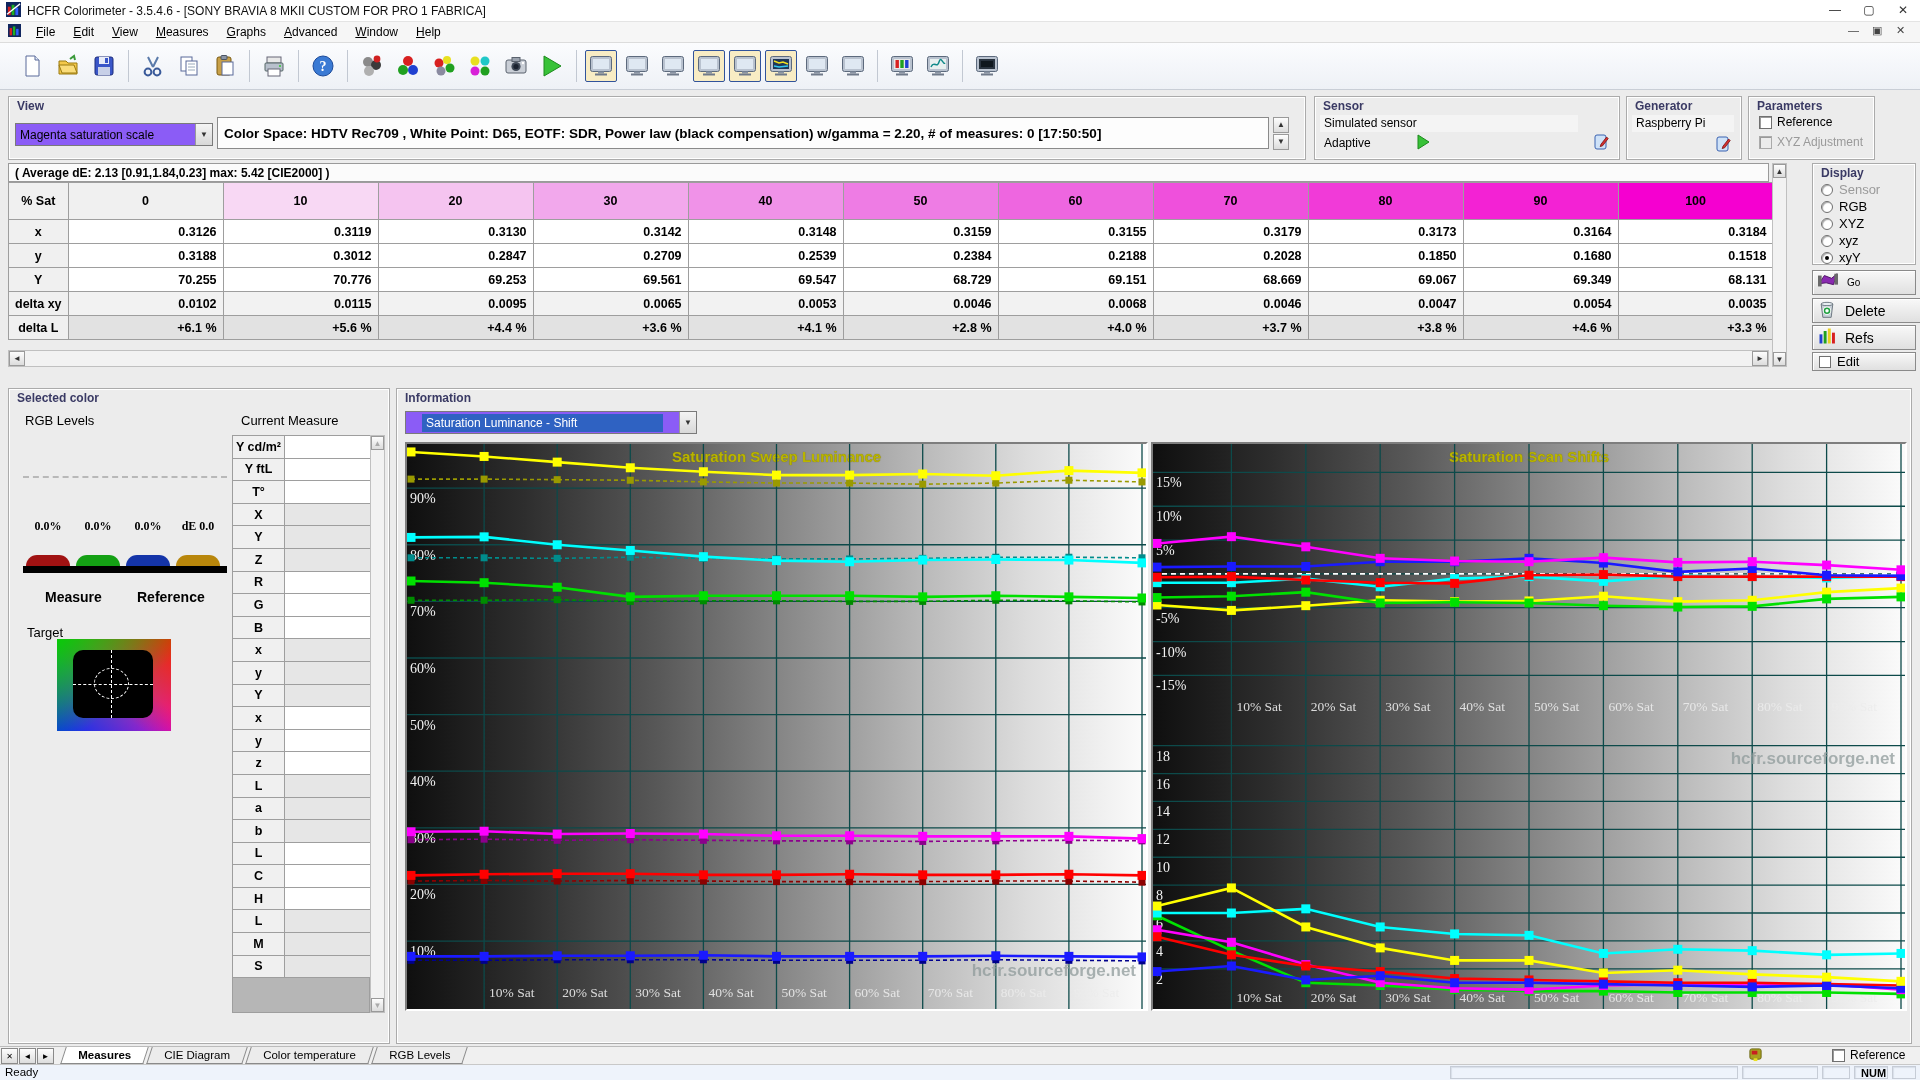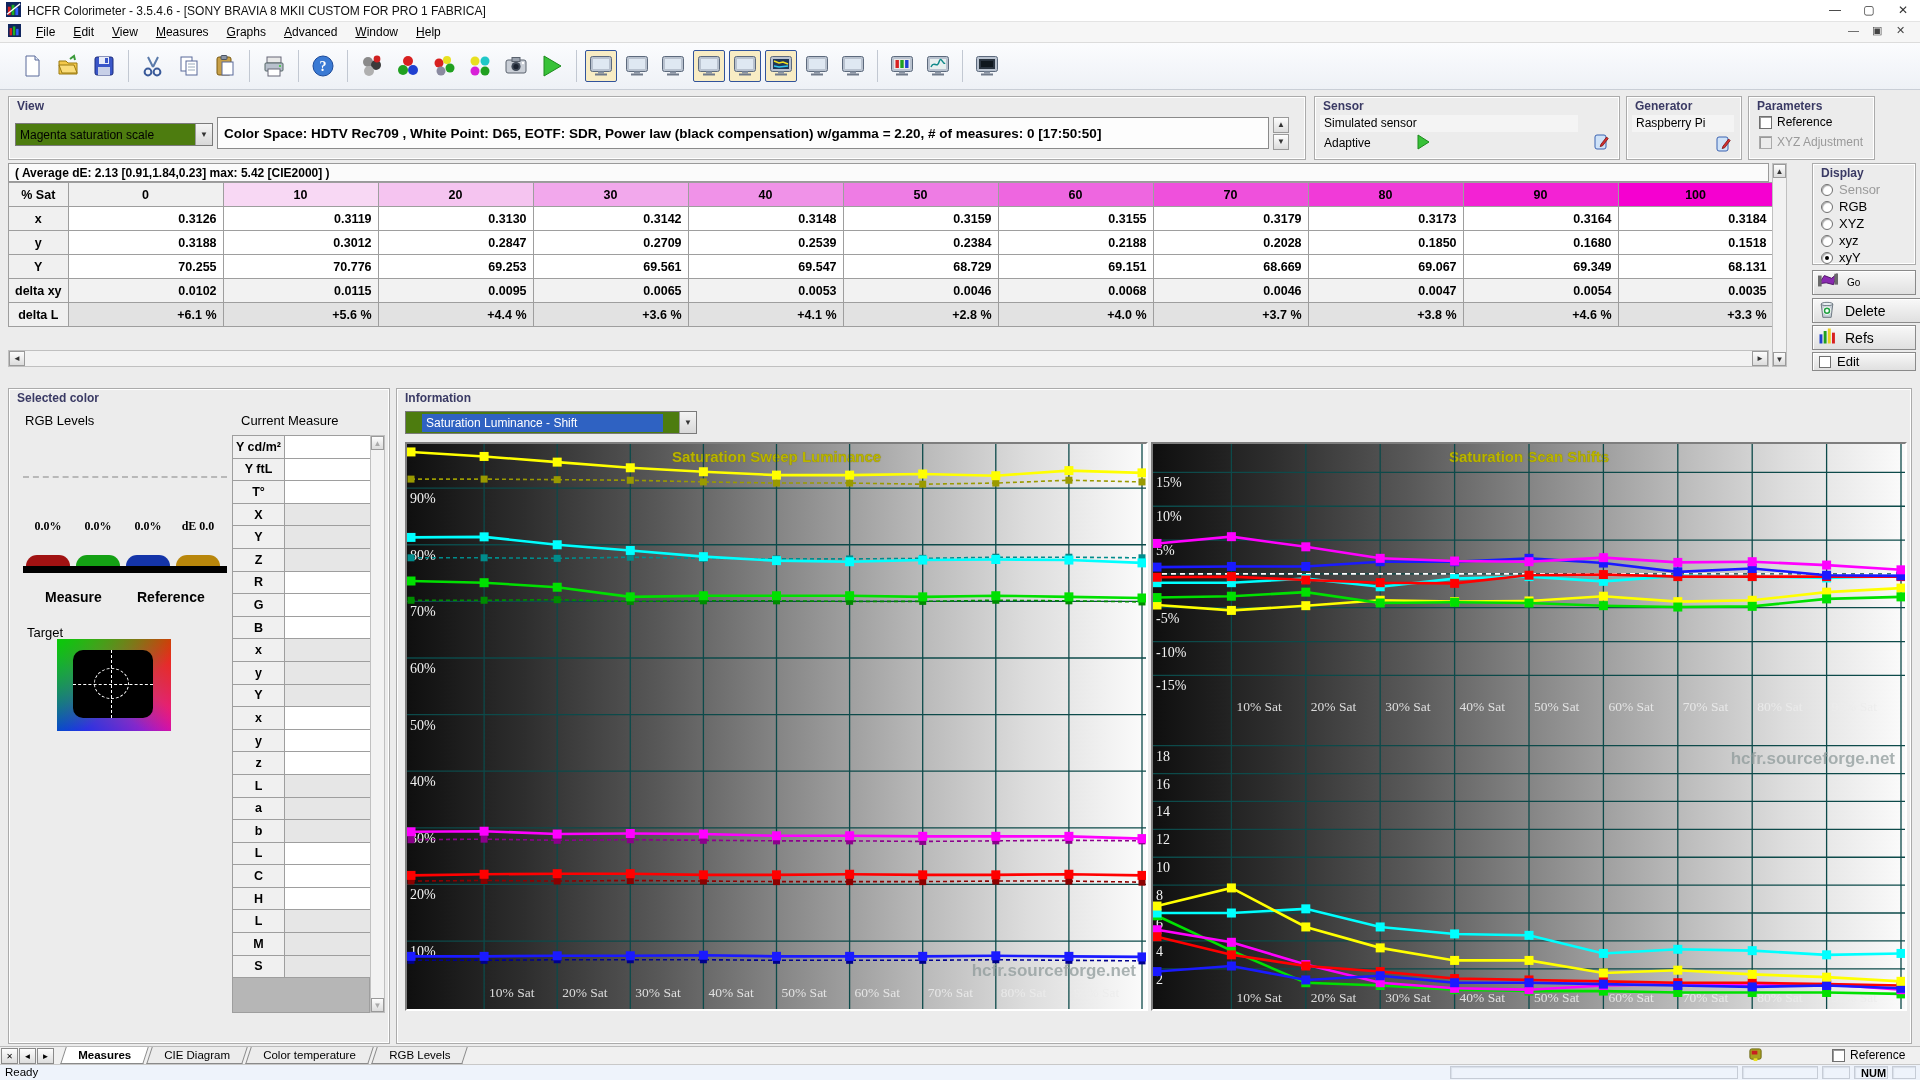--- a/index.html
+++ b/index.html
@@ -26,21 +26,21 @@
     border:1px solid transparent; border-radius:2px; }
   .tb-btn.sel { background:#f8ecc4; border:1px solid #31539b; }
   .tb-btn svg { width:24px; height:24px; }
 
   
   .gbx { position:absolute; background:#ececec; border:1px solid #ababab;
     box-shadow:inset 0 0 0 1px #ffffff; }
   .gbx .gbx-title { position:absolute; left:8px; top:2px; font-weight:bold; color:#3a3a64; font-size:12px; }
 
   
-  .combo { position:absolute; background:#4d7c0f; border:1px solid #7a7a7a; display:flex; align-items:center; }
+  .combo { position:absolute; background:#8b5cf6; border:1px solid #7a7a7a; display:flex; align-items:center; }
   .combo .combo-text { flex:1; padding:2px 4px; font-size:12px; white-space:nowrap; overflow:hidden; }
   .combo .combo-arrow { width:17px; align-self:stretch; background:linear-gradient(#f4f4f4,#d8d8d8);
     border-left:1px solid #9a9a9a; font-size:8px; display:flex; align-items:center; justify-content:center; color:#333; }
   .combo.hl .combo-text { background:#2f62c2; color:#fff; margin:16px; }
   .chk { display:flex; align-items:center; gap:5px; font-size:12px; }
   .chk .box { width:13px; height:13px; background:#fff; border:1px solid #707070;
     box-shadow:inset 1px 1px 0 #9a9a9a; }
   .chk.disabled { color:#9a9a9a; }
   .chk.disabled .box { background:#ececec; border-color:#aaa; }
   .radio { display:flex; align-items:center; gap:6px; font-size:13px; margin:2px 0 2px 8px; }
@@ -424,21 +424,21 @@
     <tbody>
       <tr>
         <td class="rowlbl" style="height:20px;">% Sat</td>
         <th style="height:20px;background:#f0f0f0;">0</th>
         <th style="height:20px;background:#f8d8f4;">10</th>
         <th style="height:20px;background:#f5c4f0;">20</th>
         <th style="height:20px;background:#f2a8ec;">30</th>
         <th style="height:20px;background:#f092e8;">40</th>
         <th style="height:20px;background:#ee7ce4;">50</th>
         <th style="height:20px;background:#ee66e0;">60</th>
-        <th style="height:24px;background:#ef50dc;">70</th>
+        <th style="height:37px;background:#ef50dc;">70</th>
         <th style="height:20px;background:#f13ad8;">80</th>
         <th style="height:20px;background:#f322d4;">90</th>
         <th style="height:20px;background:#f500d0;">100</th>
       </tr>
       <tr class="">
         <td class="rowlbl">x</td>
         <td class="val">0.3126</td>
         <td class="val">0.3119</td>
         <td class="val">0.3130</td>
         <td class="val">0.3142</td>

